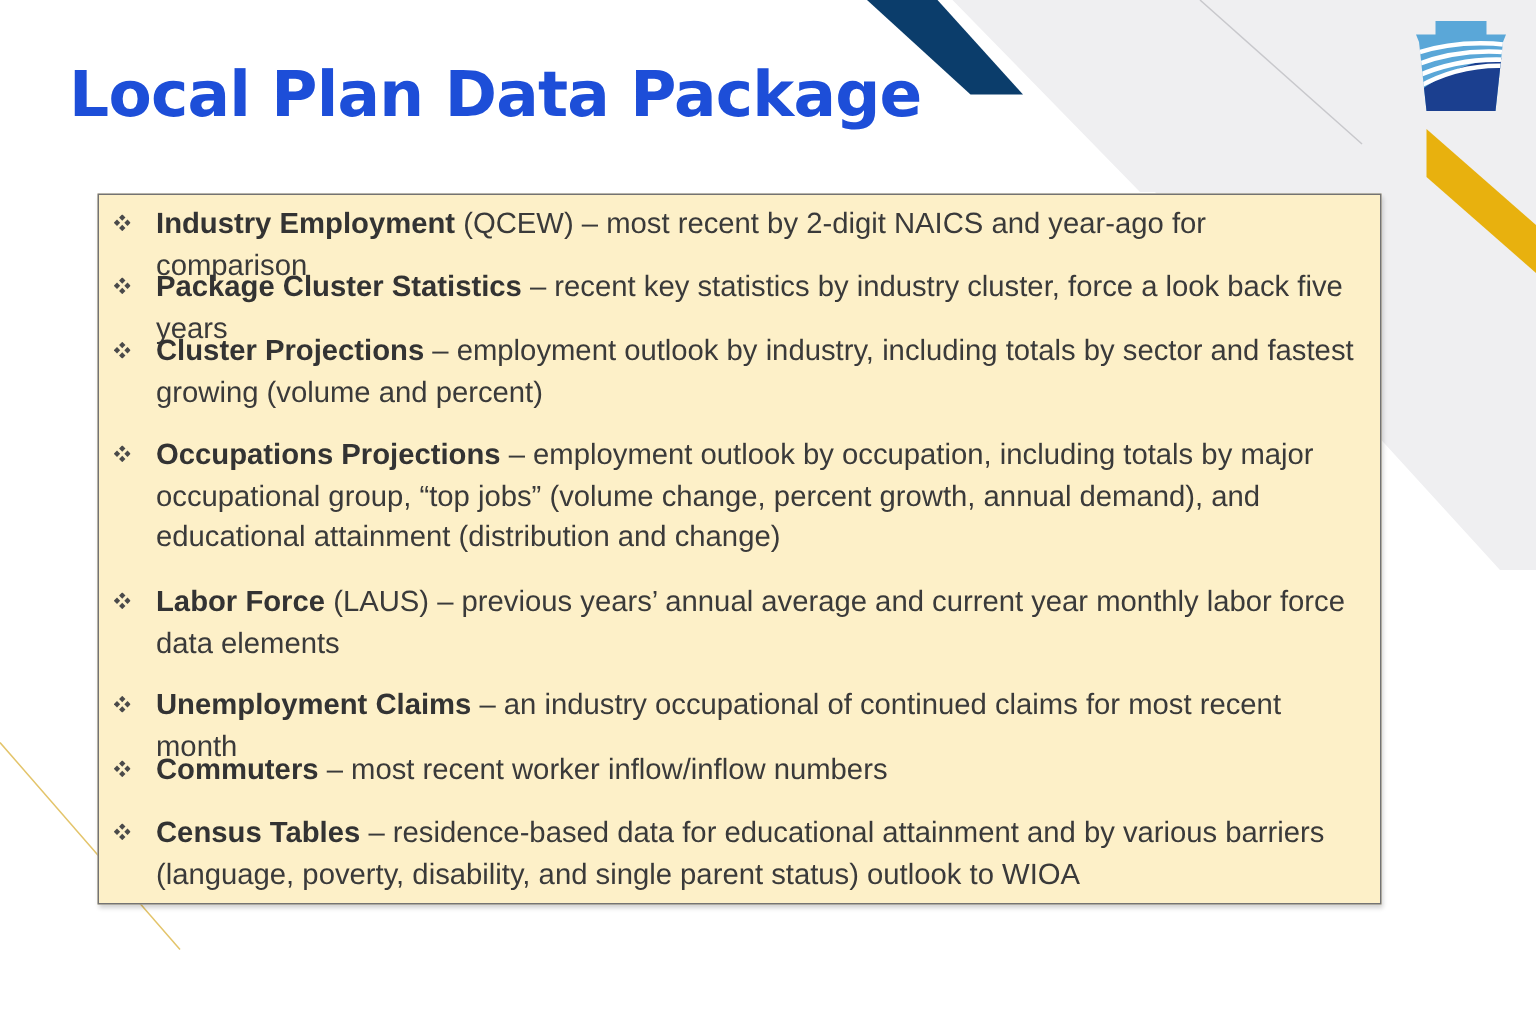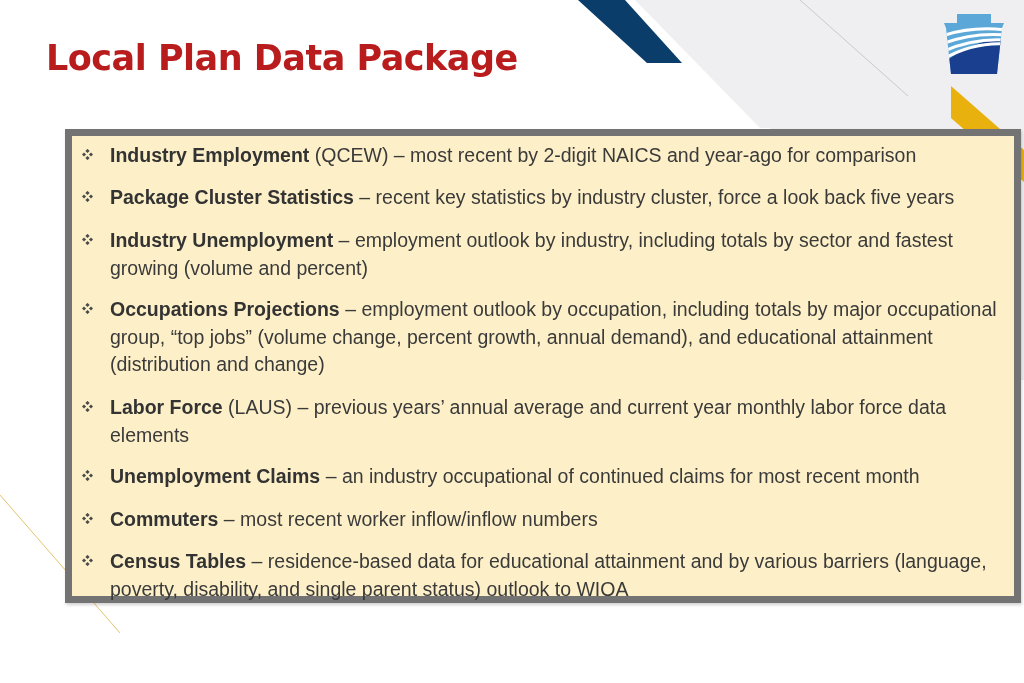--- a/index.html
+++ b/index.html
@@ -22,41 +22,41 @@
       height: 683px;
       z-index: 0;
     }
     .title {
       position: absolute;
       left: 46px;
       top: 38px;
       margin: 0;
       font-family: "DejaVu Sans", sans-serif;
       font-weight: bold;
-      font-size: 35px;
+      font-size: 42px;
       letter-spacing: -0.5px;
-      color: #b91c1c;
+      color: #1d4ed8;
       z-index: 2;
     }
     .logo {
       position: absolute;
       left: 942px;
       top: 14px;
       width: 64px;
       height: 62px;
       z-index: 2;
     }
     .content-box {
       position: absolute;
       left: 65px;
       top: 129px;
-      width: 956px;
+      width: 856px;
       height: 474px;
       background: #fdf0c8;
-      border: 7px solid #737373;
+      border: 1px solid #737373;
       box-shadow: 1px 2px 3px rgba(0,0,0,0.18);
       box-sizing: border-box;
       z-index: 1;
     }
     .bullet-list {
       list-style: none;
       margin: 0;
       padding: 0;
       position: absolute;
       left: 0;
@@ -152,21 +152,21 @@
 
     <li class="bullet-item" style="top:91px">
       <svg class="bullet-icon" viewBox="0 0 11 11">
           <g fill="#4a4a4a">
             <rect x="4" y="0.5" width="3" height="3" transform="rotate(45 5.5 2)"></rect>
             <rect x="4" y="7.5" width="3" height="3" transform="rotate(45 5.5 9)"></rect>
             <rect x="0.5" y="4" width="3" height="3" transform="rotate(45 2 5.5)"></rect>
             <rect x="7.5" y="4" width="3" height="3" transform="rotate(45 9 5.5)"></rect>
           </g>
         </svg>
-      <div class="bullet-text"><b>Industry Unemployment</b><span> – employment outlook by industry, including totals by sector and fastest growing (volume and percent)</span></div>
+      <div class="bullet-text"><b>Cluster Projections</b><span> – employment outlook by industry, including totals by sector and fastest growing (volume and percent)</span></div>
     </li>
 
     <li class="bullet-item" style="top:160px">
       <svg class="bullet-icon" viewBox="0 0 11 11">
           <g fill="#4a4a4a">
             <rect x="4" y="0.5" width="3" height="3" transform="rotate(45 5.5 2)"></rect>
             <rect x="4" y="7.5" width="3" height="3" transform="rotate(45 5.5 9)"></rect>
             <rect x="0.5" y="4" width="3" height="3" transform="rotate(45 2 5.5)"></rect>
             <rect x="7.5" y="4" width="3" height="3" transform="rotate(45 9 5.5)"></rect>
           </g>

